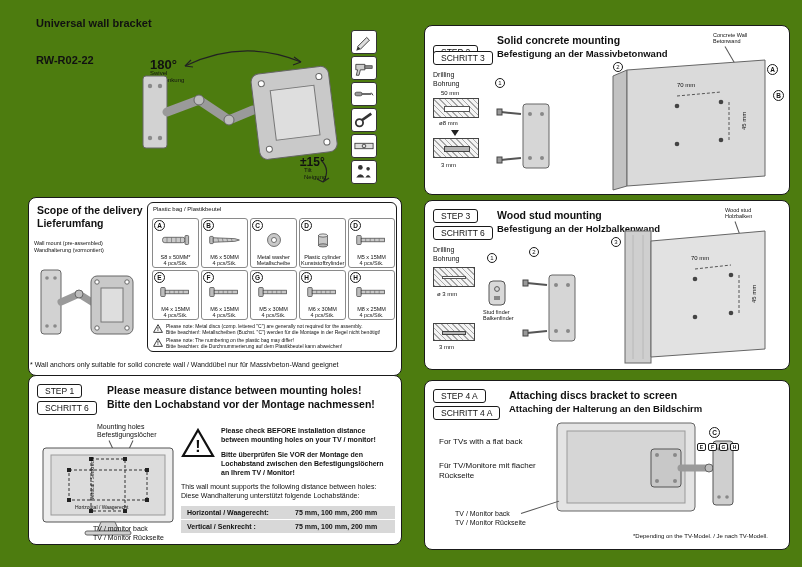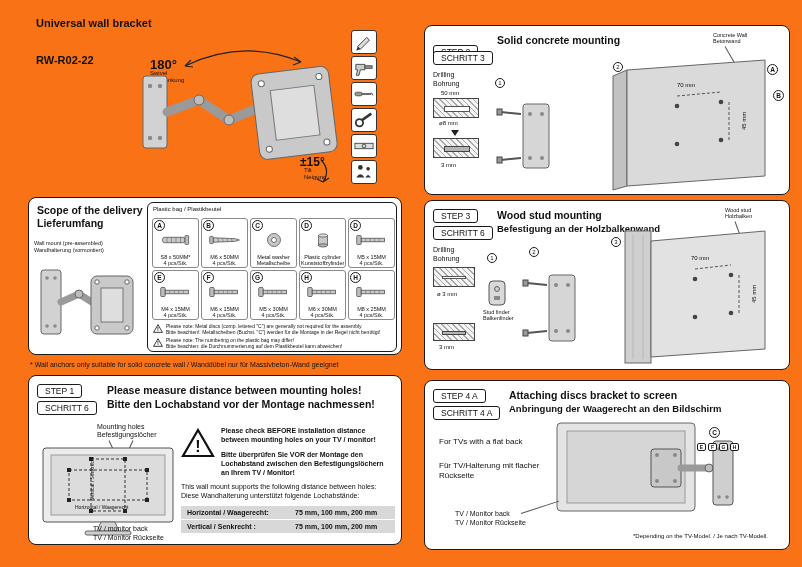--- a/index.html
+++ b/index.html
@@ -1,17 +1,17 @@
 <!DOCTYPE html>
 <html><head>
 <meta charset="utf-8">
 <style>
   *{box-sizing:border-box;margin:0;padding:0}
   body{font-family:"Liberation Sans",sans-serif;background:#e8e8e8}
-  .page{position:relative;width:802px;height:567px;background:#f97316;color:#111;overflow:hidden;margin:0 auto}
+  .page{position:relative;width:802px;height:567px;background:#4d7c0f;color:#111;overflow:hidden;margin:0 auto}
   .abs{position:absolute}
   .b{font-weight:700}
   .panel{position:absolute;border:1.3px solid #1a1a1a;border-radius:8px;background:#fff}
   .step-box{position:absolute;border:1px solid #1a1a1a;border-radius:3px;padding:1px 7px;font-size:8.5px;background:#fff;white-space:nowrap}
   .t5{font-size:5px;line-height:1.2}
   .t55{font-size:5.5px;line-height:1.15}
   .t6{font-size:6px;line-height:1.25}
   .t7{font-size:7px;line-height:1.3}
   .t8{font-size:8px;line-height:1.3}
   .t9{font-size:9.5px;line-height:1.2}
@@ -147,21 +147,21 @@
     <div class="tool-box">
       <svg width="22" height="20" viewBox="0 0 24 22">
           <circle cx="8" cy="6" r="2.6" fill="#333"></circle>
           <path d="M3.5 17 q4.5 -7 9 0z" fill="#333"></path>
           <circle cx="16.5" cy="7.5" r="2" fill="#333"></circle>
           <path d="M13.5 17 q3 -5.5 6 0z" fill="#333"></path>
         </svg>
     </div>
   </div>
 
-  <div class="panel" style="left:28px;top:197px;width:374px;height:158px">
+  <div class="panel" style="left:28px;top:197px;width:374px;height:179px">
     <div class="abs b t10" style="left:8px;top:6px">Scope of the delivery</div>
     <div class="abs b t10" style="left:8px;top:19px">Lieferumfang</div>
 
     <div class="abs t55" style="left:5px;top:42px;width:70px">Wall mount (pre-assembled)</div>
     <div class="abs t55" style="left:5px;top:49px;width:70px">Wandhalterung (vormontiert)</div>
 
     <svg class="abs" style="left:6px;top:56px" width="110" height="98" viewBox="0 0 110 98">
       <rect x="6" y="16" width="20" height="64" rx="3" fill="#d2d2d2" stroke="#666"></rect>
       <circle cx="12" cy="24" r="1.8" fill="#8a8a8a"></circle>
         <circle cx="20" cy="24" r="1.8" fill="#8a8a8a"></circle>
@@ -333,20 +333,21 @@
         <span class="b t7" style="width:108px">Vertical / Senkrecht :</span>
         <span class="b t7">75 mm, 100 mm, 200 mm</span>
       </div>
     </div>
   </div>
 
   <div class="panel" style="left:424px;top:25px;width:366px;height:170px">
     <div class="step-box" style="left:8px;top:19px">STEP 2</div>
     <div class="step-box" style="left:8px;top:25px">SCHRITT 3</div>
     <div class="abs b t10" style="left:72px;top:8px">Solid concrete mounting</div>
+    <div class="abs b t9" style="left:72px;top:22px">Befestigung an der Massivbetonwand</div>
 
     <div class="abs t55" style="left:288px;top:6px">Concrete Wall</div>
     <div class="abs t55" style="left:288px;top:12px">Betonwand</div>
     <div class="leader" style="left:300px;top:20px;width:22px;transform:rotate(60deg)"></div>
 
     <div class="abs t7" style="left:8px;top:44px">Drilling</div>
     <div class="abs t7" style="left:8px;top:53px">Bohrung</div>
 
     <div class="abs t6" style="left:16px;top:64px">50 mm</div>
     <div class="hatch" style="left:8px;top:72px;width:46px;height:20px">
@@ -452,24 +453,24 @@
       <line x1="136" y1="46" x2="136" y2="84" stroke="#555" stroke-dasharray="3 2"></line>
     </svg>
     <div class="abs t6" style="left:266px;top:54px">70 mm</div>
     <div class="abs t6 vtext" style="left:326px;top:102px">45 mm</div>
   </div>
 
   <div class="panel" style="left:424px;top:380px;width:366px;height:170px">
     <div class="step-box" style="left:8px;top:8px">STEP 4 A</div>
     <div class="step-box" style="left:8px;top:25px">SCHRITT 4 A</div>
     <div class="abs b t10" style="left:84px;top:8px">Attaching discs bracket to screen</div>
-    <div class="abs b t9" style="left:84px;top:22px">Anbringung der Waagerecht an den Bildschirm</div>
+    <div class="abs b t9" style="left:84px;top:22px">Attaching der Halterung an den Bildschirm</div>
 
     <div class="abs t8" style="left:14px;top:56px;width:110px">For TVs with a flat back</div>
-    <div class="abs t8" style="left:14px;top:80px;width:110px">Für TV/Halterung mit flacher Rückseite</div>
+    <div class="abs t8" style="left:14px;top:80px;width:110px">Für TV/Monitore mit flacher Rückseite</div>
 
     <svg class="abs" style="left:130px;top:38px" width="215" height="112" viewBox="0 0 215 112">
       <rect x="2" y="4" width="138" height="88" rx="4" fill="#e4e4e4" stroke="#666"></rect>
       <rect x="12" y="12" width="118" height="72" fill="#d6d6d6" stroke="#999"></rect>
       <rect x="96" y="30" width="30" height="38" rx="3" fill="#c8c8c8" stroke="#555"></rect>
       <circle cx="102" cy="36" r="2" fill="#888"></circle>
         <circle cx="120" cy="36" r="2" fill="#888"></circle>
       <circle cx="102" cy="62" r="2" fill="#888"></circle>
         <circle cx="120" cy="62" r="2" fill="#888"></circle>
       <path d="M126 49 h28" stroke="#9a9a9a" stroke-width="7" stroke-linecap="round"></path>

